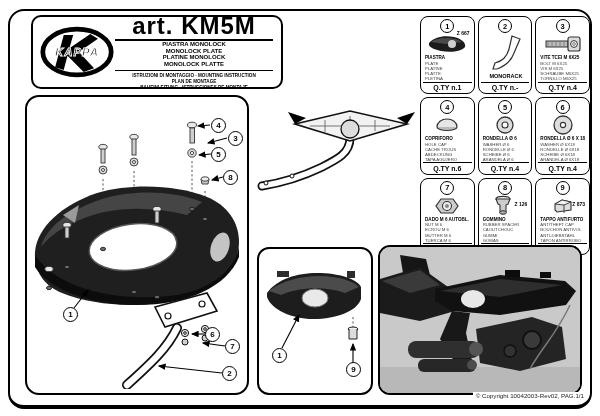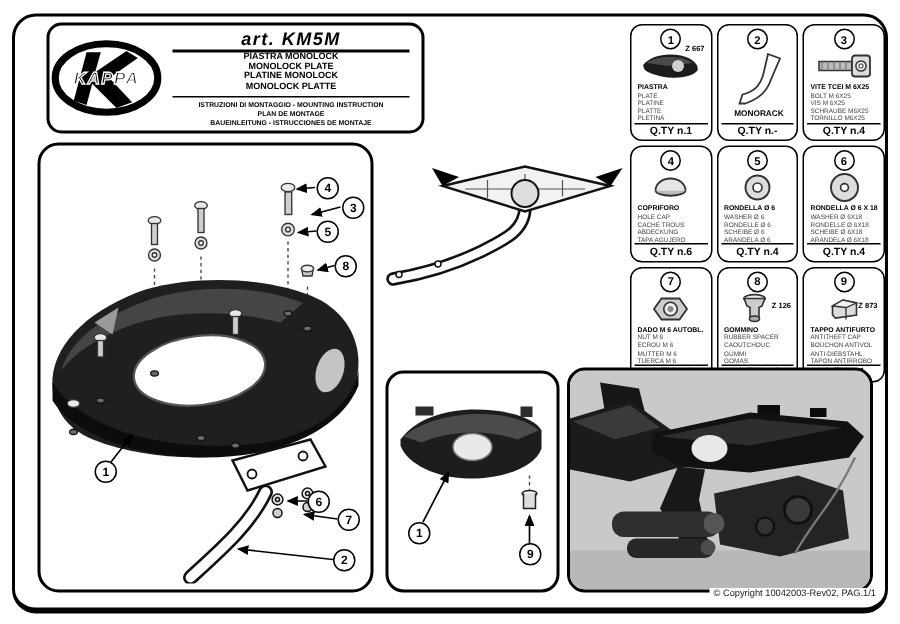--- a/index.html
+++ b/index.html
@@ -3,24 +3,24 @@
 <meta charset="utf-8">
 <style>
   html,body{margin:0;padding:0;background:#fff;}
   .page{position:relative;width:600px;height:416px;background:#fff;overflow:hidden;
         font-family:"Liberation Sans","DejaVu Sans",sans-serif;color:#000;}
   .outer-border{position:absolute;left:8px;top:9px;width:580px;height:394px;
         border:2px solid #000;border-bottom-width:4px;border-radius:16px;}
   
   .header-box{position:absolute;left:31px;top:15px;width:248px;height:70px;
         border:2px solid #000;border-radius:10px;display:flex;align-items:center;background:#fff;}
-  .logo-wrap{flex:0 0 82px;display:flex;justify-content:flex-start;}
+  .logo-wrap{flex:0 0 82px;display:flex;justify-content:flex-end;}
   .title-col{flex:1;padding-right:8px;text-align:center;}
-  .art-title{font-size:12px;font-weight:bold;letter-spacing:1px;line-height:1;
-        border-bottom:2.5px solid #000;padding-bottom:1px;margin-bottom:0;font-style:italic;}
+  .art-title{font-size:24px;font-weight:bold;letter-spacing:1px;line-height:1;
+        border-bottom:2.5px solid #000;padding-bottom:1px;margin-bottom:0;}
   .subtitles div{font-size:6px;font-weight:bold;line-height:1.15;}
   .subtitles{border-bottom:1.5px solid #000;padding-bottom:2px;margin-bottom:2px;}
   .instructions div{font-size:4.6px;font-weight:bold;line-height:1.25;}
   
   .grid{position:absolute;left:420px;top:16px;width:170px;height:226px;
         display:grid;grid-template-columns:1fr 1fr 1fr;grid-auto-rows:1fr;gap:3px;}
   .cell{position:relative;border:1.5px solid #000;border-radius:8px;background:#fff;
         display:flex;flex-direction:column;align-items:center;padding:2px 2px 0 2px;}
   .cell-num{width:12px;height:12px;border:1.2px solid #000;border-radius:50%;
         font-size:7.5px;font-weight:bold;display:flex;align-items:center;justify-content:center;flex:0 0 auto;}

